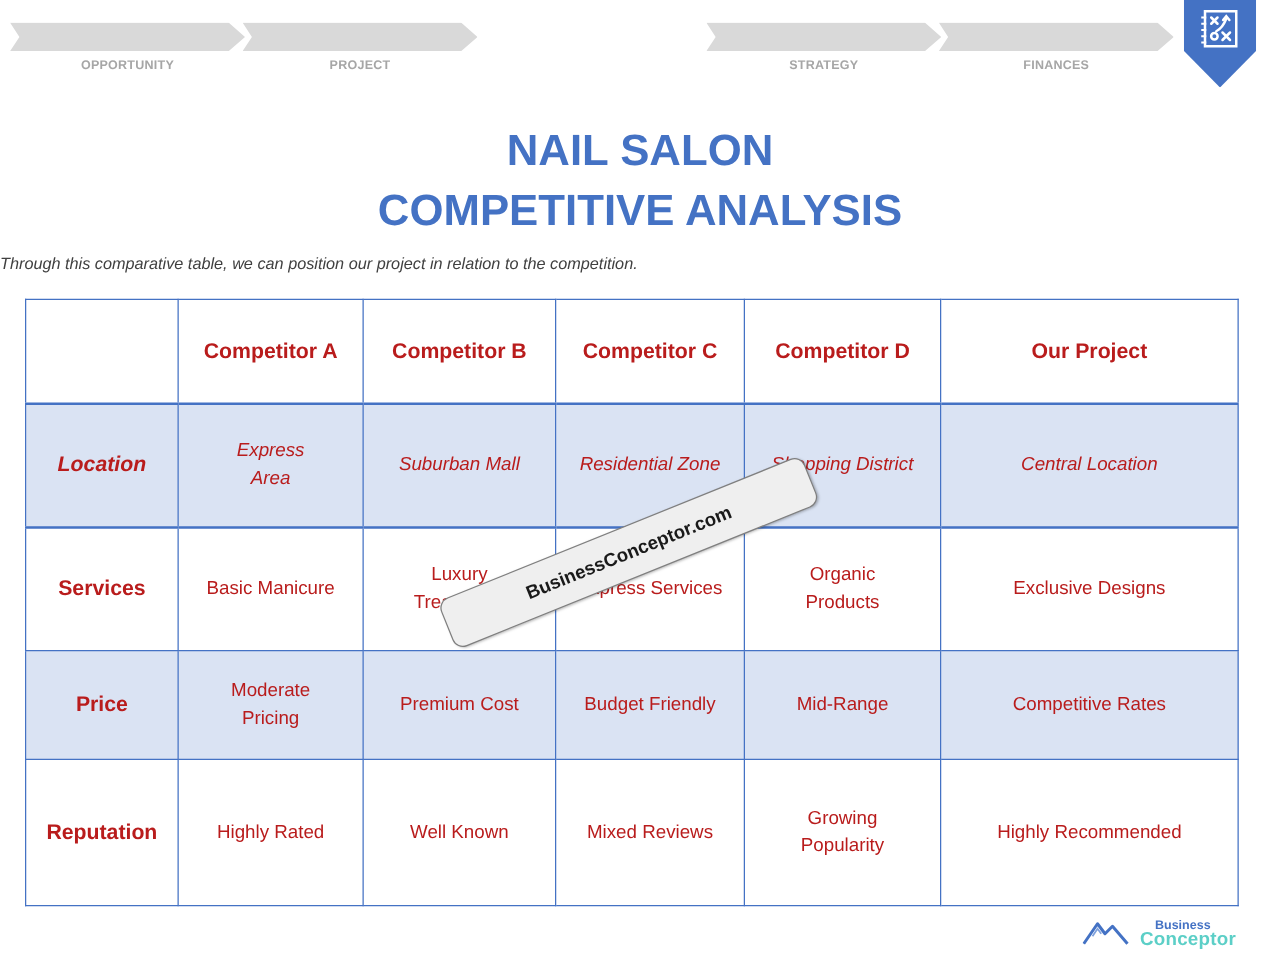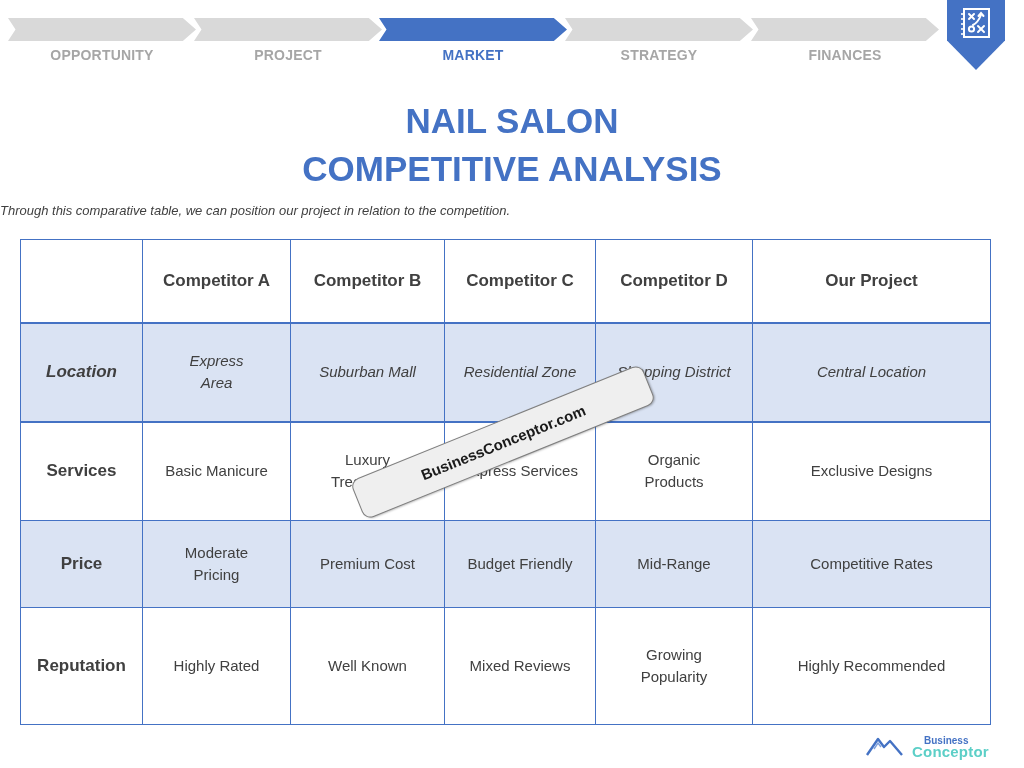--- a/index.html
+++ b/index.html
@@ -10,21 +10,21 @@
   .steps { position: absolute; left: 8px; top: 18px; width: 930px; height: 50px; }
   .step { position: absolute; top: 0; width: 188px; height: 50px; }
   .step .chev {
     position: absolute; top: 0; left: 0; width: 188px; height: 23px;
     background: #d9d9d9;
     clip-path: polygon(0 0, 93% 0, 100% 50%, 93% 100%, 0 100%, 4% 50%);
   }
   .step.active .chev { background: #4472c4; }
   .step .lbl {
     position: absolute; top: 29px; left: 0; width: 188px; text-align: center;
-    font-size: 14px; font-weight: bold; color: #a6a6a6; letter-spacing: 0.2px;
+    font-size: 10px; font-weight: bold; color: #a6a6a6; letter-spacing: 0.2px;
   }
   .step.active .lbl { color: #4472c4; }
 
   .badge { position: absolute; left: 947px; top: 0; width: 58px; height: 70px; }
   .badge .shape {
     position: absolute; inset: 0; background: #4472c4;
     clip-path: polygon(0 0, 100% 0, 100% 58%, 50% 100%, 0 58%);
   }
   .badge svg { position: absolute; left: 12px; top: 6px; }
 
@@ -38,21 +38,21 @@
     position: absolute; top: 203px; left: 0; width: 1024px; text-align: left;
     font-style: italic; font-size: 13px; color: #404040;
   }
 
   table.grid {
     position: absolute; left: 20px; top: 239px; width: 970px; height: 486px;
     border-collapse: collapse; table-layout: fixed;
   }
   table.grid td, table.grid th {
     border: 1px solid #4472c4; text-align: center; vertical-align: middle;
-    font-size: 15px; line-height: 22px; padding: 0 6px; color: #404040;
+    font-size: 15px; line-height: 22px; padding: 0 6px; color: #b91c1c;
   }
   table.grid th { font-weight: bold; font-size: 17px; background: #ffffff; }
   table.grid td.rowhead { font-weight: bold; font-size: 17px; }
   table.grid tr.shade td { background: #dae3f3; }
   table.grid tr.head { height: 83px; }
   table.grid tr.r0 { height: 98px; font-style: italic; }
   table.grid tr.r1 { height: 98px; padding-left: 24px; }
   table.grid tr.r2 { height: 87px; }
   table.grid tr.r3 { height: 116px; }
   table.grid tr.r0 td { border-top: 2px solid #4472c4; }
@@ -75,24 +75,20 @@
 <body>
 
 <div class="steps">
   <div class="step" style="left:0px">
     <div class="chev"></div>
     <div class="lbl">OPPORTUNITY</div>
   </div>
   <div class="step" style="left:186px">
     <div class="chev"></div>
     <div class="lbl">PROJECT</div>
-  </div>
-  <div class="step active" style="left:371px">
-    <div class="chev"></div>
-    <div class="lbl">MARKET</div>
   </div>
   <div class="step" style="left:557px">
     <div class="chev"></div>
     <div class="lbl">STRATEGY</div>
   </div>
   <div class="step" style="left:743px">
     <div class="chev"></div>
     <div class="lbl">FINANCES</div>
   </div>
 </div>

